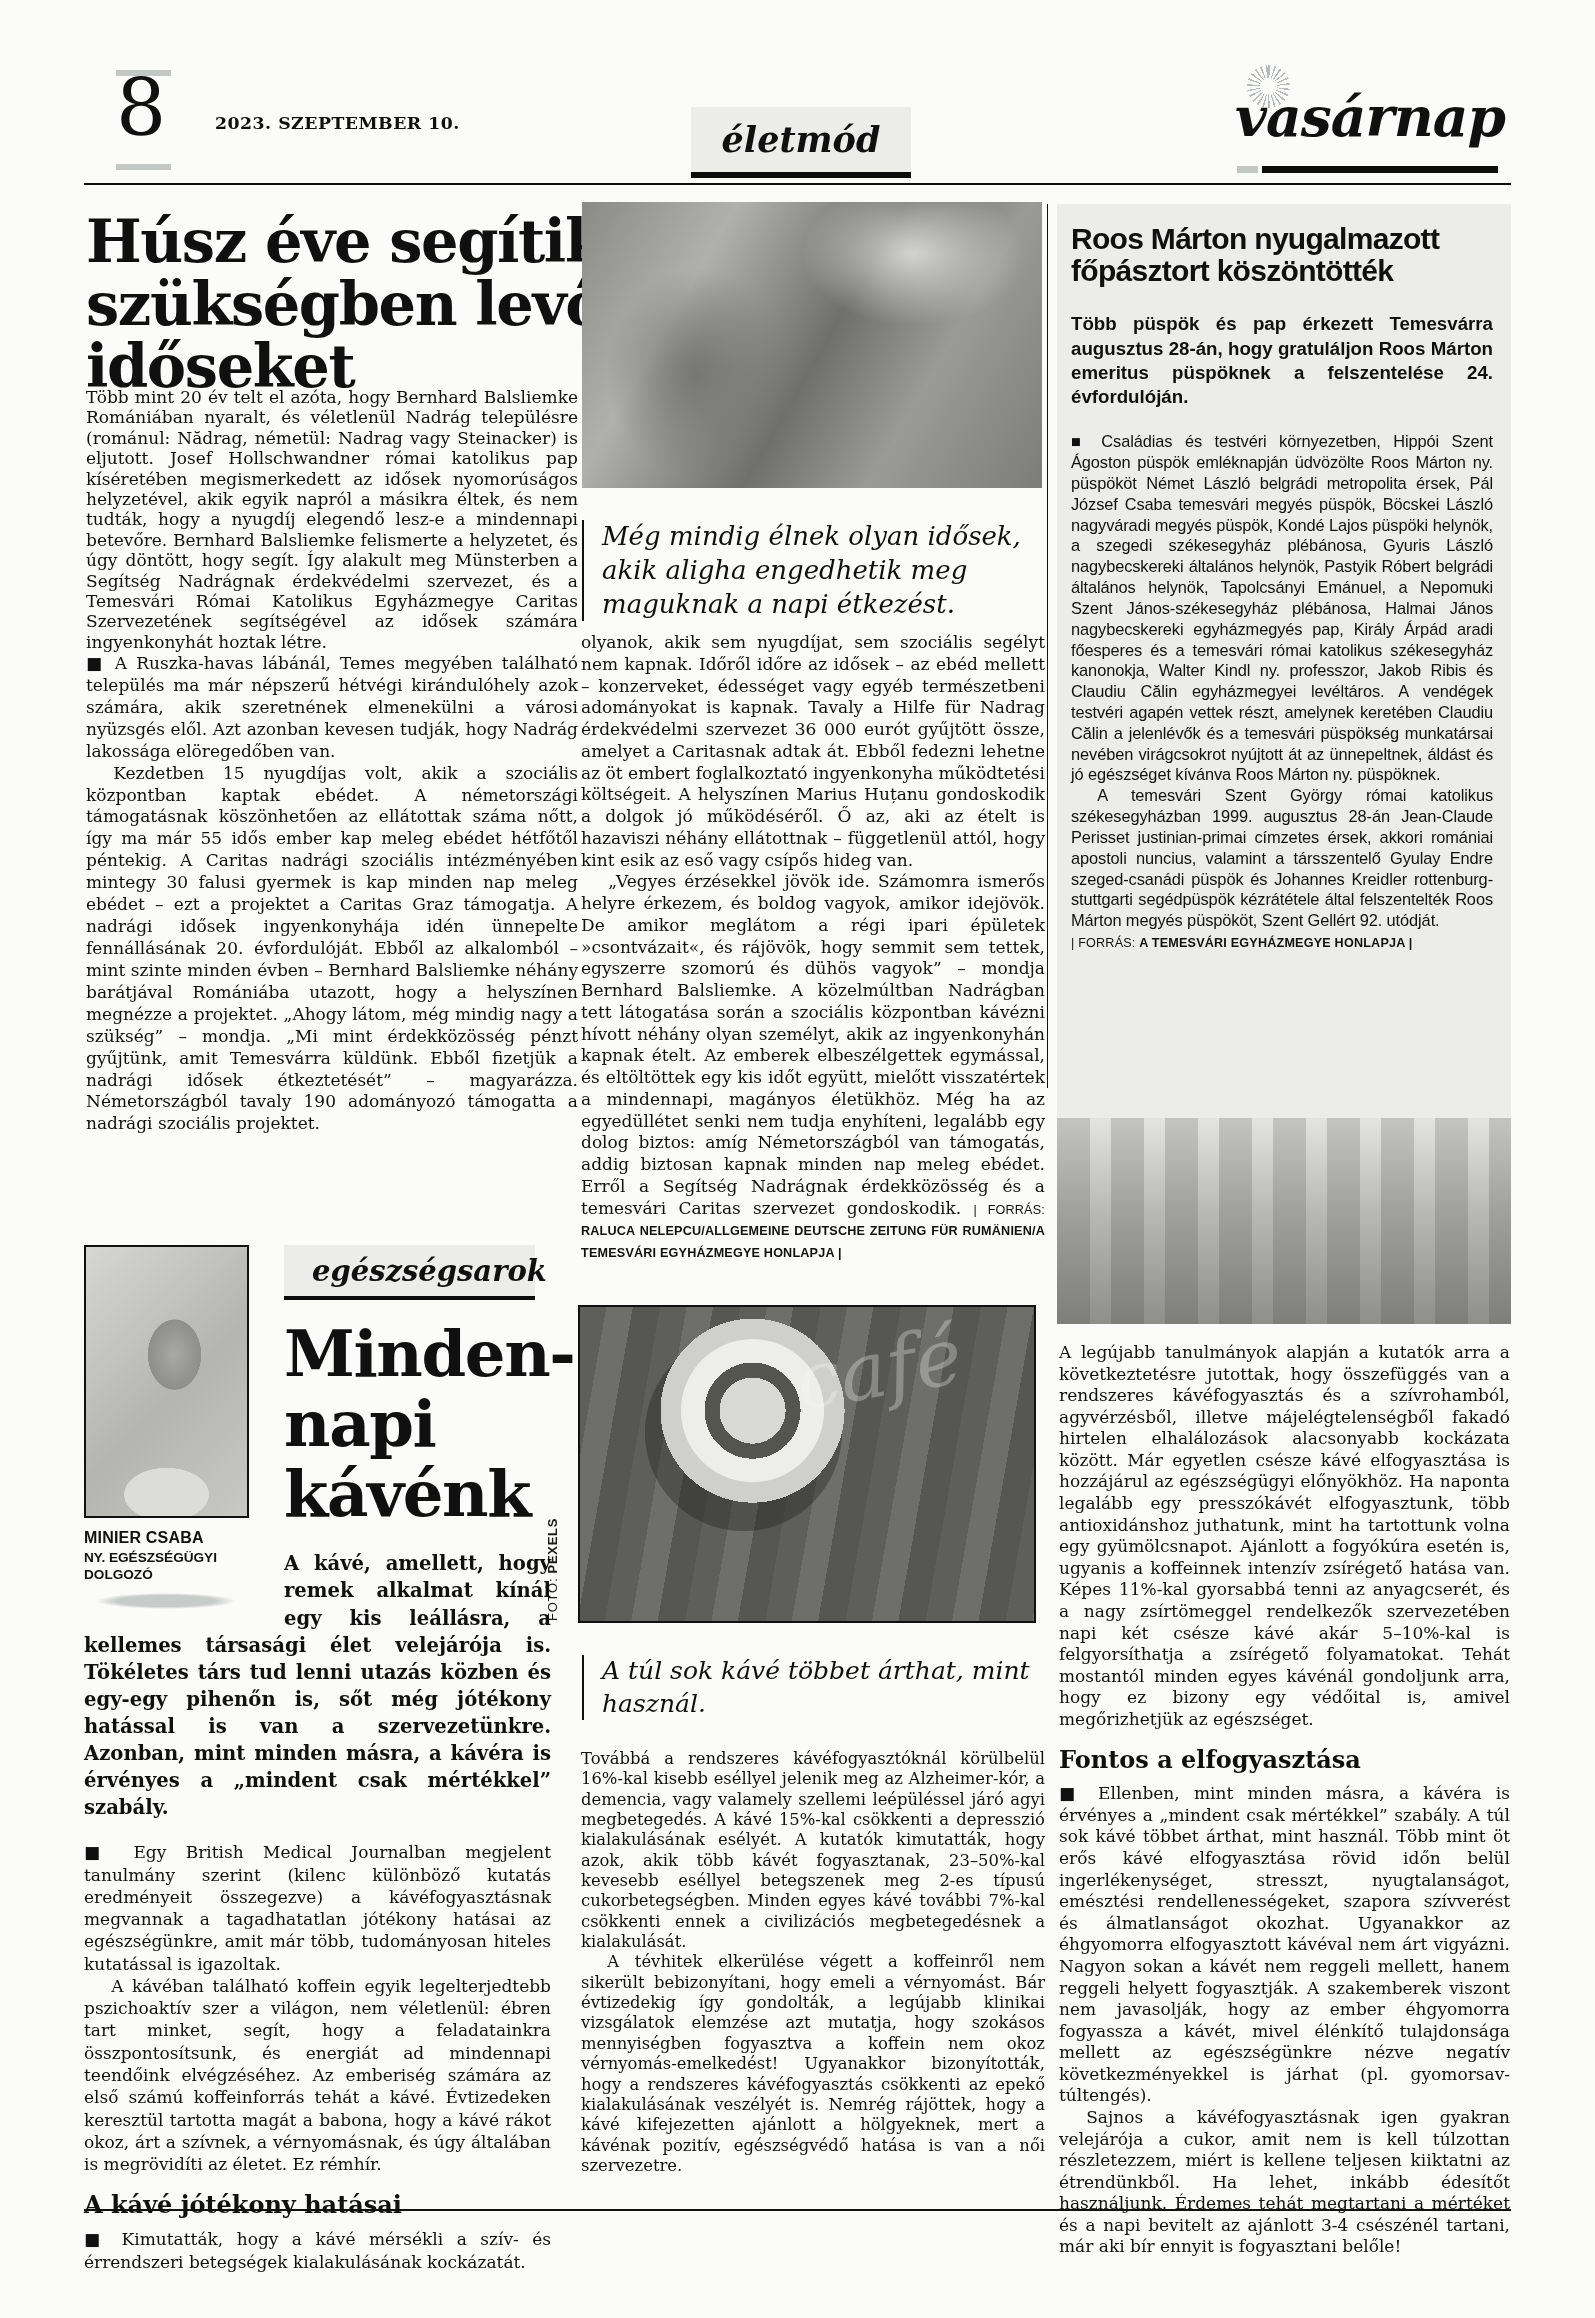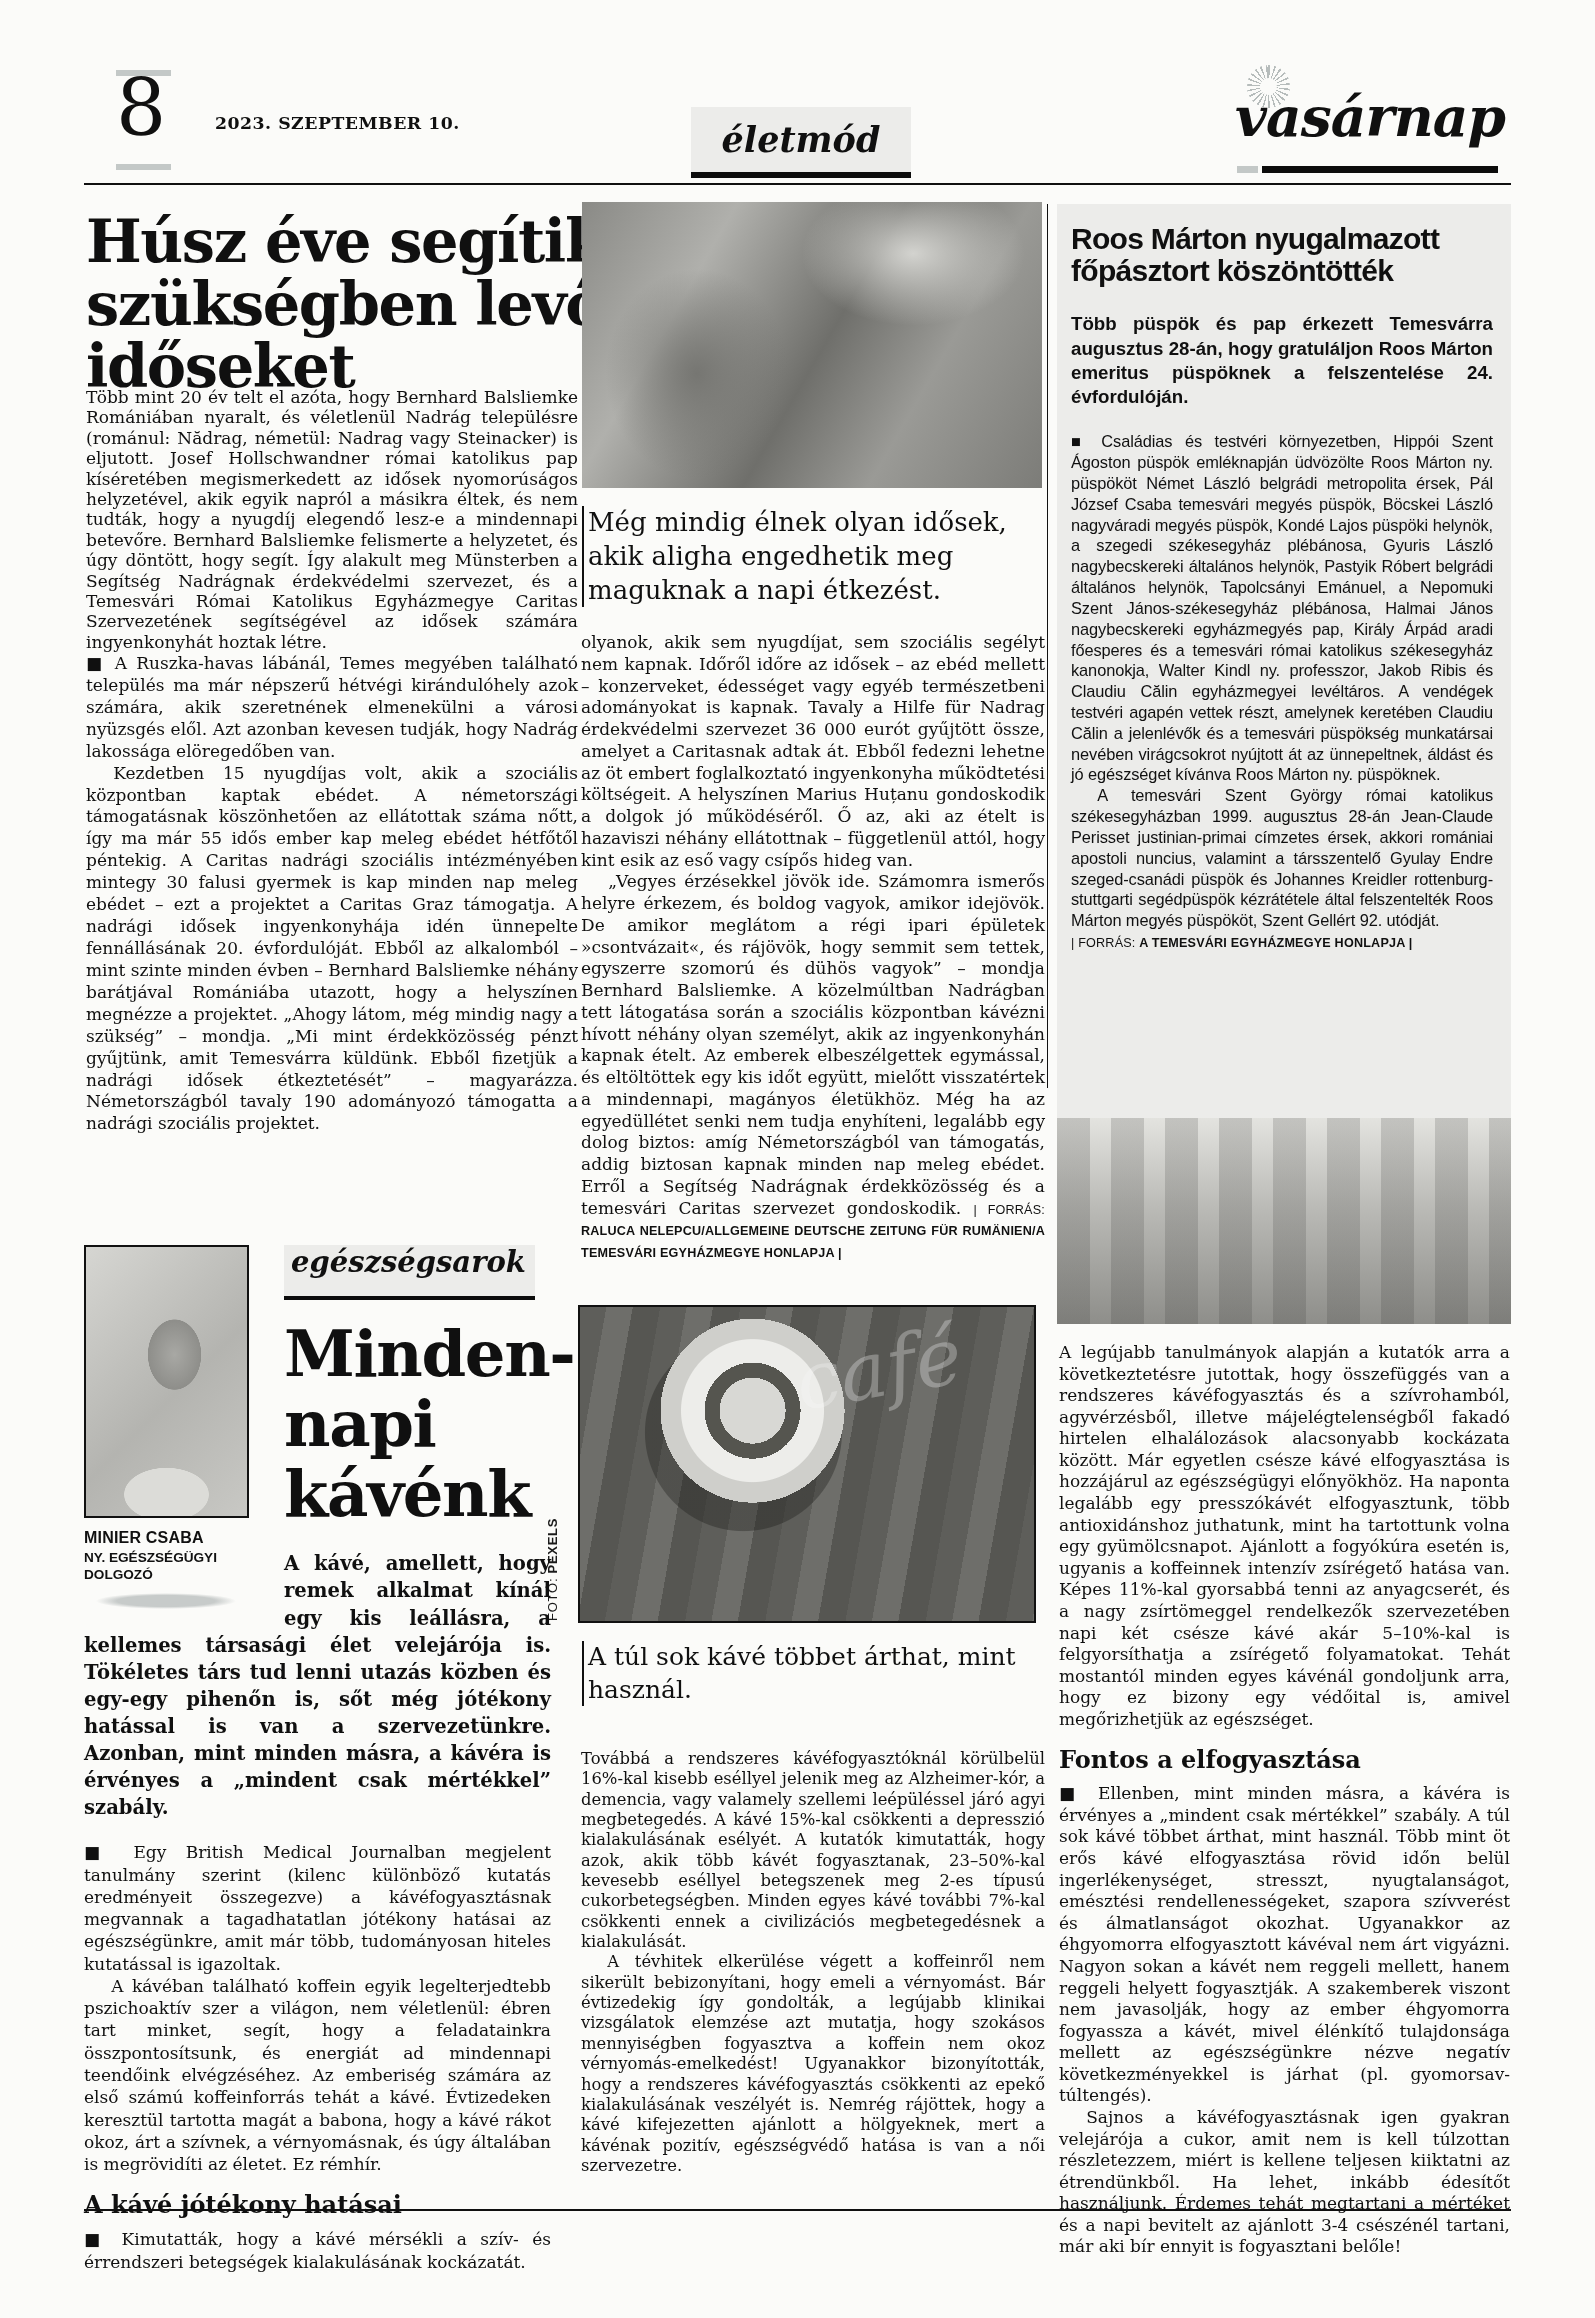--- a/index.html
+++ b/index.html
@@ -37,21 +37,21 @@
   #headline{left:86px;top:211px;width:580px;font-size:59px;font-weight:700;line-height:1.06;letter-spacing:-1.4px;}
   #lead{left:86px;top:387px;width:492px;font-size:17px;font-weight:400;line-height:1.2;}
   #left-body{left:86px;top:653px;width:492px;font-size:17px;line-height:1.29;}
 
   
   .photo{background-color:#9a9a96;}
   #photo-elderly{left:582px;top:202px;width:460px;height:286px;
      background:radial-gradient(159px 103px at 72% 18%, #d3d3cf 0%, rgba(211,211,207,0) 70%),
                 radial-gradient(122px 140px at 25% 60%, #767672 0%, rgba(118,118,114,0) 75%),
                 linear-gradient(120deg,#8a8a86 0%,#b0b0ac 25%,#6f6f6b 52%,#9a9a96 72%,#7c7c78 100%);}
-  .pullquote{border-left:2.8px solid #101010;padding-left:4px;line-height:1.3;}
+  .pullquote{border-left:2.8px solid #101010;padding-left:18px;font-style:italic;line-height:1.3;margin-top:14px;}
   #quote-1{left:582px;top:506px;width:449px;font-size:26px;}
   #mid-body{left:581px;top:632px;width:464px;font-size:17px;line-height:1.28;}
 
   
   #roos-box{left:1057px;top:204px;width:454px;height:1070px;background:#ececea;box-sizing:border-box;
             padding:18.7px 18px 0 14px;}
   #roos-title{font-family:"Liberation Sans","DejaVu Sans",sans-serif;font-size:30px;font-weight:700;
               line-height:1.08;letter-spacing:-0.7px;text-align:left;}
   #roos-lead{margin-top:25px;font-family:"Liberation Sans","DejaVu Sans",sans-serif;
              font-size:18.7px;font-weight:700;line-height:1.3;}
@@ -86,21 +86,21 @@
      background:radial-gradient(44px 58px at 55% 40%, #a8a8a4 0%, #8e8e8a 60%, rgba(0,0,0,0) 61%),
                 radial-gradient(70px 44px at 50% 92%, #dcdcd8 0 60%, rgba(0,0,0,0) 61%),
                 linear-gradient(135deg,#d6d6d2,#b4b4b0 55%,#c8c8c4);}
   .portrait-caption{width:165px;text-align:left;font-family:"Liberation Sans","DejaVu Sans",sans-serif;
                     font-weight:800;}
   #hc-name{margin-top:11.2px;font-size:16px;letter-spacing:0.2px;}
   #hc-role{margin-top:2.8px;font-size:13.6px;line-height:1.25;}
   #hc-shadow{width:140px;height:16px;margin:9.3px auto 0 12px;border-radius:50%;
              background:radial-gradient(closest-side,#c7cbca 0 70%,rgba(199,203,202,0));}
   #hc-label{margin-left:200px;width:251px;height:55px;box-sizing:border-box;background:#ececea;
-            border-bottom:4.7px solid #0c0c0c;display:flex;align-items:flex-start;padding-left:7px;
+            border-bottom:4.7px solid #0c0c0c;display:flex;align-items:center;padding-left:28px;
             font-style:italic;font-weight:800;font-size:29px;}
   #hc-title{margin:18.7px 0 20.6px 200px;font-weight:800;font-size:64px;line-height:1.1;letter-spacing:-1.4px;}
   #hc-intro{font-size:19.6px;font-weight:700;line-height:1.38;}
   #hc-body{margin-top:20.6px;font-size:17px;line-height:1.31;}
   #hc-final{font-size:17px;line-height:1.31;}
 </style>
 </head>
 <body>
 
 <div id="page">

